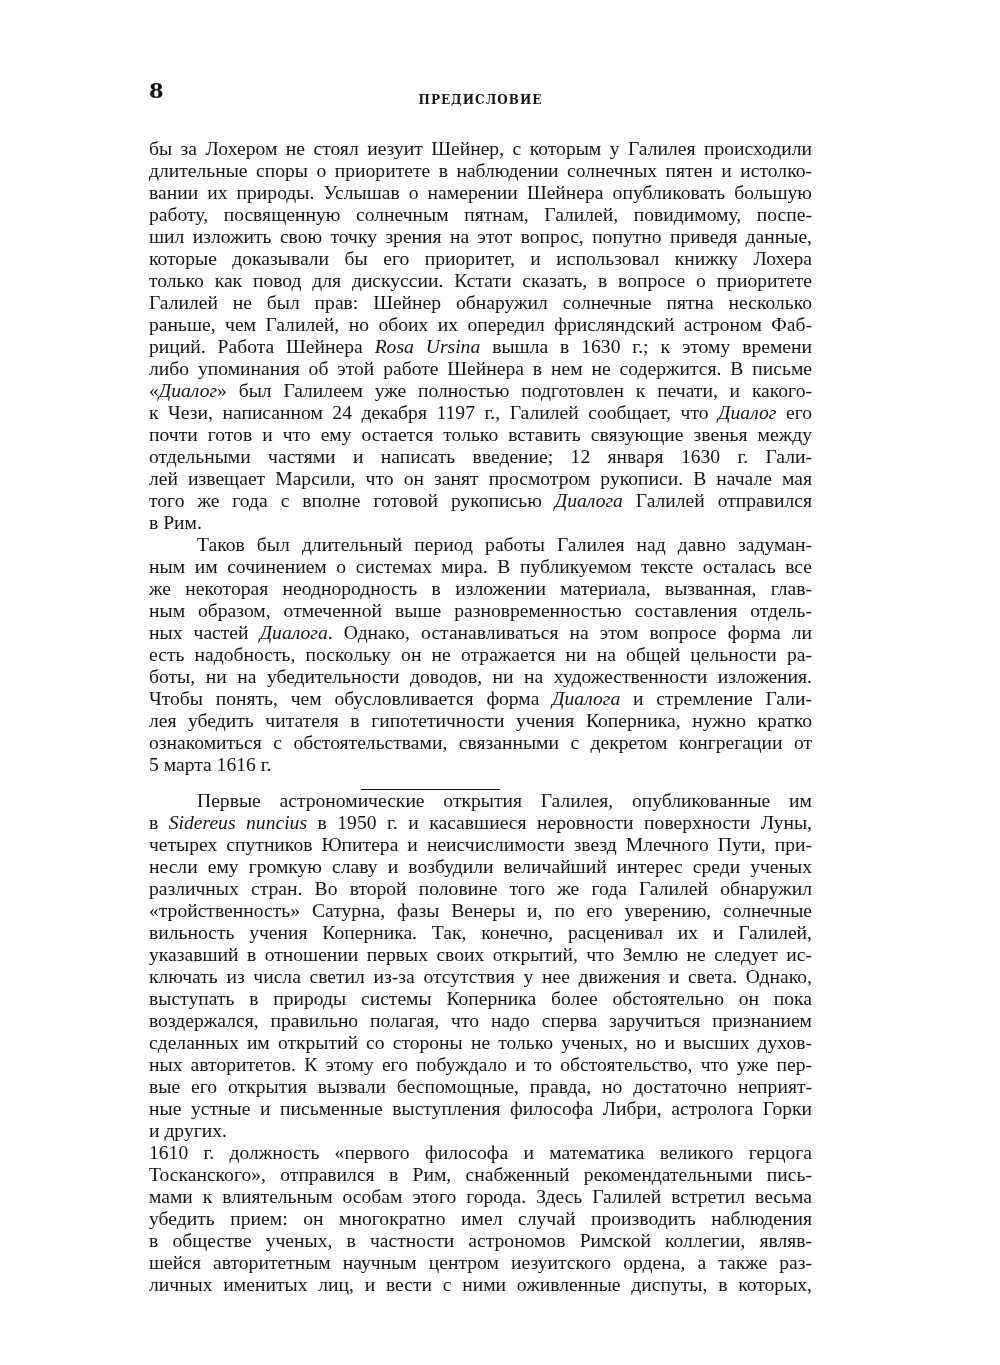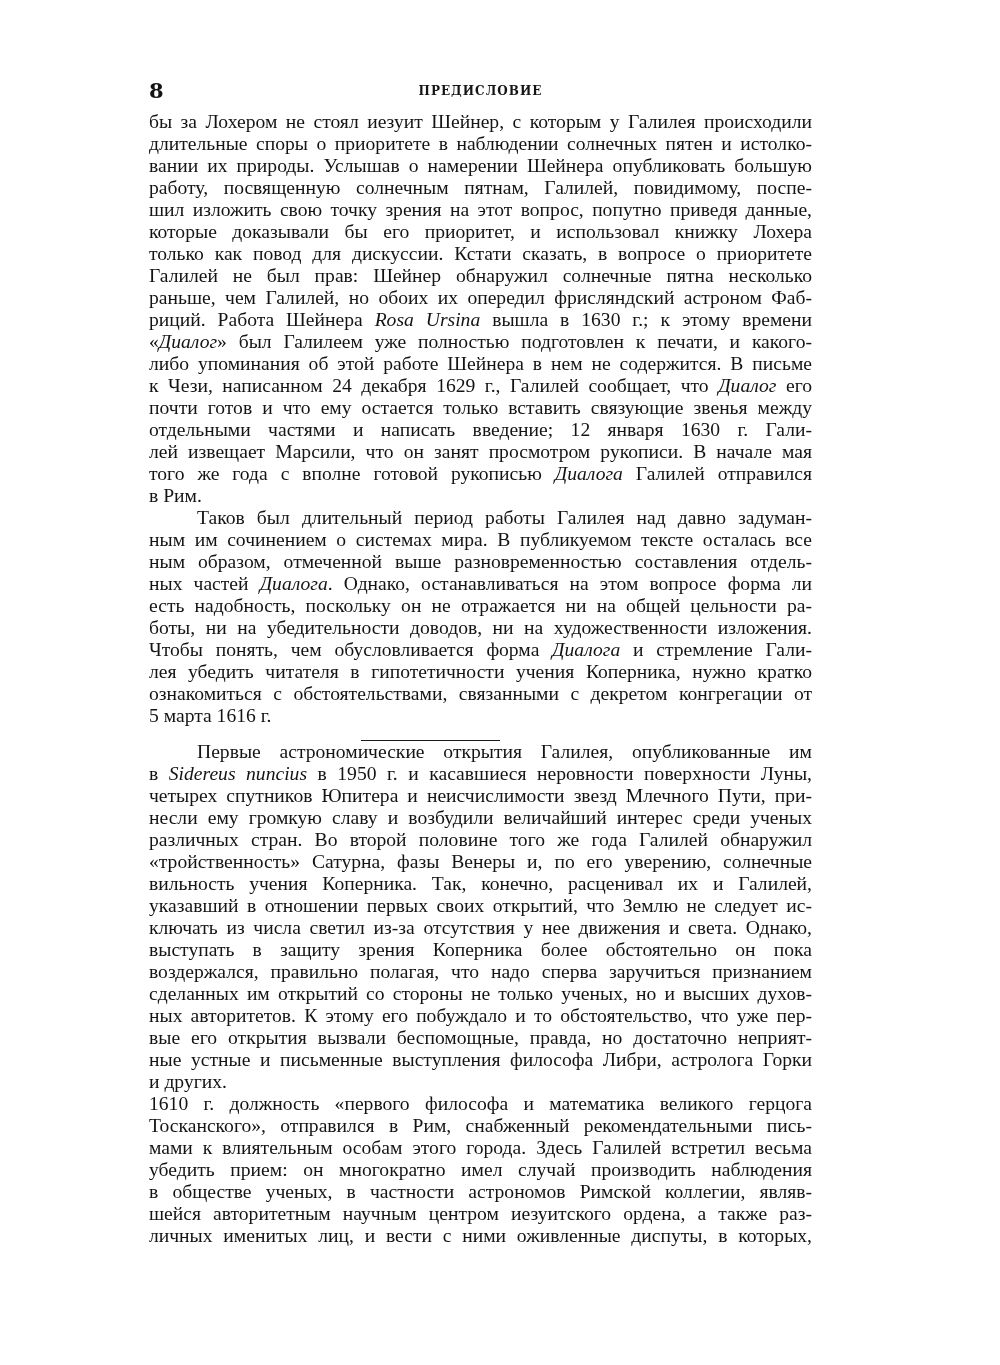--- a/index.html
+++ b/index.html
@@ -7,33 +7,33 @@
   .page {
     position: absolute; left: 149px; top: 78px; width: 663px;
     font-family: "DejaVu Serif", serif; color: #141414;
   }
   .header { position: relative; height: 26px; }
   .page-num {
     position: absolute; left: 0; top: 0;
     font-size: 21px; font-weight: bold; line-height: 26px;
   }
   .running-head {
-    position: absolute; left: 0; right: 0; top: 3px; text-align: center;
+    position: absolute; left: 0; right: 0; top: 12px; text-align: center;
     font-size: 12px; font-weight: bold; letter-spacing: 1px; line-height: 20px;
   }
   .text {
     font-family: "Liberation Serif", serif;
     font-size: 19.6px; line-height: 22px; text-align: justify;
     text-align-last: justify;
   }
   .line { display: block; white-space: nowrap; text-align: justify; text-align-last: justify; height: 22px; }
   .line.last { text-align-last: left; }
   .line.indent { padding-left: 48px; }
   .it { font-style: italic; }
-  .block1 { margin-top: 7px; }
+  .block1 { margin-top: 34px; }
   .divider {
     margin: 13px auto 0 auto; width: 139px; height: 0;
     border-top: 1.5px solid #1a1a1a; position: relative; left: -50px;
   }
   .block2 { }
 </style>
 </head>
 <body>
 
 <div class="page">
@@ -47,32 +47,33 @@
         <span class="line"><span>бы за Лохером не стоял иезуит Шейнер, с которым у Галилея происходили</span></span>
         <span class="line"><span>длительные споры о приоритете в наблюдении солнечных пятен и истолко-</span></span>
         <span class="line"><span>вании их природы. Услышав о намерении Шейнера опубликовать большую</span></span>
         <span class="line"><span>работу, посвященную солнечным пятнам, Галилей, повидимому, поспе-</span></span>
         <span class="line"><span>шил изложить свою точку зрения на этот вопрос, попутно приведя данные,</span></span>
         <span class="line"><span>которые доказывали бы его приоритет, и использовал книжку Лохера</span></span>
         <span class="line"><span>только как повод для дискуссии. Кстати сказать, в вопросе о приоритете</span></span>
         <span class="line"><span>Галилей не был прав: Шейнер обнаружил солнечные пятна несколько</span></span>
         <span class="line"><span>раньше, чем Галилей, но обоих их опередил фрисляндский астроном Фаб-</span></span>
         <span class="line"><span>риций. Работа Шейнера </span><span class="it">Rosa Ursina</span><span> вышла в 1630 г.; к этому времени</span></span>
+        <span class="line"><span>либо упоминания об этой работе Шейнера в нем не содержится. В письме</span></span>
         <span class="line"><span>«</span><span class="it">Диалог</span><span>» был Галилеем уже полностью подготовлен к печати, и какого-</span></span>
-        <span class="line"><span>либо упоминания об этой работе Шейнера в нем не содержится. В письме</span></span>
-        <span class="line"><span>к Чези, написанном 24 декабря 1629 г., Галилей сообщает, что </span><span class="it">Диалог</span><span> его</span></span>
+        <span class="line"><span>к Чези, написанном 24 декабря 1197 г., Галилей сообщает, что </span><span class="it">Диалог</span><span> его</span></span>
         <span class="line"><span>почти готов и что ему остается только вставить связующие звенья между</span></span>
         <span class="line"><span>отдельными частями и написать введение; 12 января 1630 г. Гали-</span></span>
         <span class="line"><span>лей извещает Марсили, что он занят просмотром рукописи. В начале мая</span></span>
         <span class="line"><span>того же года с вполне готовой рукописью </span><span class="it">Диалога</span><span> Галилей отправился</span></span>
         <span class="line last"><span>в Рим.</span></span>
       </div>
     <div>
         <span class="line indent"><span>Таков был длительный период работы Галилея над давно задуман-</span></span>
         <span class="line"><span>ным им сочинением о системах мира. В публикуемом тексте осталась все</span></span>
+        <span class="line"><span>же некоторая неоднородность в изложении материала, вызванная, глав-</span></span>
         <span class="line"><span>ным образом, отмеченной выше разновременностью составления отдель-</span></span>
         <span class="line"><span>ных частей </span><span class="it">Диалога</span><span>. Однако, останавливаться на этом вопросе форма ли</span></span>
         <span class="line"><span>есть надобность, поскольку он не отражается ни на общей цельности ра-</span></span>
         <span class="line"><span>боты, ни на убедительности доводов, ни на художественности изложения.</span></span>
         <span class="line"><span>Чтобы понять, чем обусловливается форма </span><span class="it">Диалога</span><span> и стремление Гали-</span></span>
         <span class="line"><span>лея убедить читателя в гипотетичности учения Коперника, нужно кратко</span></span>
         <span class="line"><span>ознакомиться с обстоятельствами, связанными с декретом конгрегации от</span></span>
         <span class="line last"><span>5 марта 1616 г.</span></span>
       </div>
   </div>
@@ -83,21 +84,21 @@
     <div>
         <span class="line indent"><span>Первые астрономические открытия Галилея, опубликованные им</span></span>
         <span class="line"><span>в </span><span class="it">Sidereus nuncius</span><span> в 1950 г. и касавшиеся неровности поверхности Луны,</span></span>
         <span class="line"><span>четырех спутников Юпитера и неисчислимости звезд Млечного Пути, при-</span></span>
         <span class="line"><span>несли ему громкую славу и возбудили величайший интерес среди ученых</span></span>
         <span class="line"><span>различных стран. Во второй половине того же года Галилей обнаружил</span></span>
         <span class="line"><span>«тройственность» Сатурна, фазы Венеры и, по его уверению, солнечные</span></span>
         <span class="line"><span>вильность учения Коперника. Так, конечно, расценивал их и Галилей,</span></span>
         <span class="line"><span>указавший в отношении первых своих открытий, что Землю не следует ис-</span></span>
         <span class="line"><span>ключать из числа светил из-за отсутствия у нее движения и света. Однако,</span></span>
-        <span class="line"><span>выступать в защиту зрения Коперника более обстоятельно он пока</span></span>
+        <span class="line"><span>выступать в природы системы Коперника более обстоятельно он пока</span></span>
         <span class="line"><span>воздержался, правильно полагая, что надо сперва заручиться признанием</span></span>
         <span class="line"><span>сделанных им открытий со стороны не только ученых, но и высших духов-</span></span>
         <span class="line"><span>ных авторитетов. К этому его побуждало и то обстоятельство, что уже пер-</span></span>
         <span class="line"><span>вые его открытия вызвали беспомощные, правда, но достаточно неприят-</span></span>
         <span class="line"><span>ные устные и письменные выступления философа Либри, астролога Горки</span></span>
         <span class="line last"><span>и других.</span></span>
       </div>
     <div>
         <span class="line"><span>1610 г. должность «первого философа и математика великого герцога</span></span>
         <span class="line"><span>Тосканского», отправился в Рим, снабженный рекомендательными пись-</span></span>

